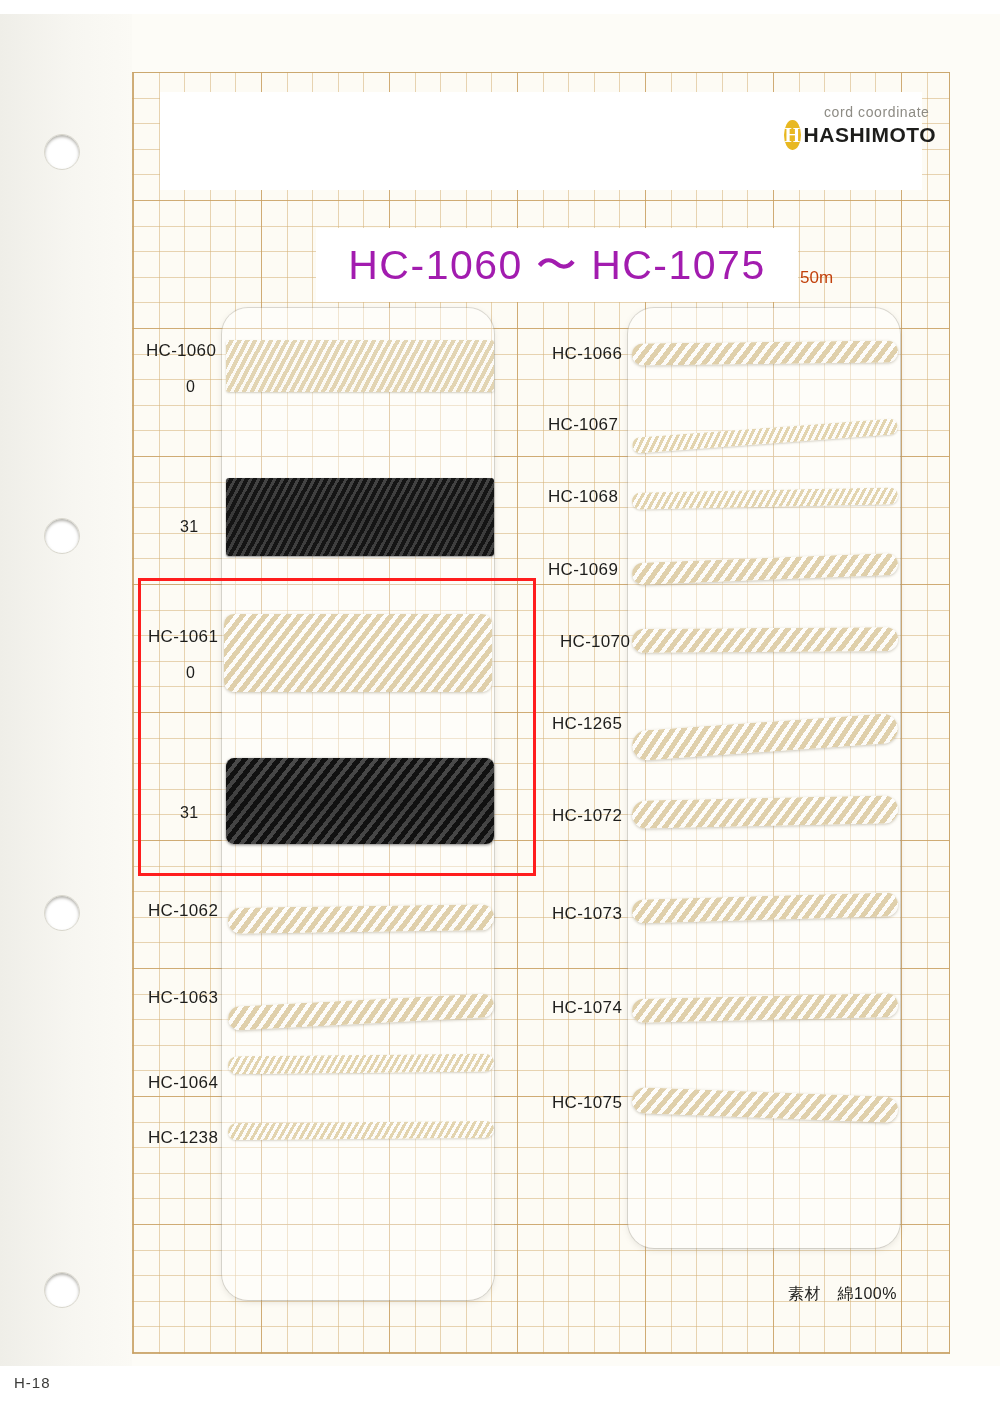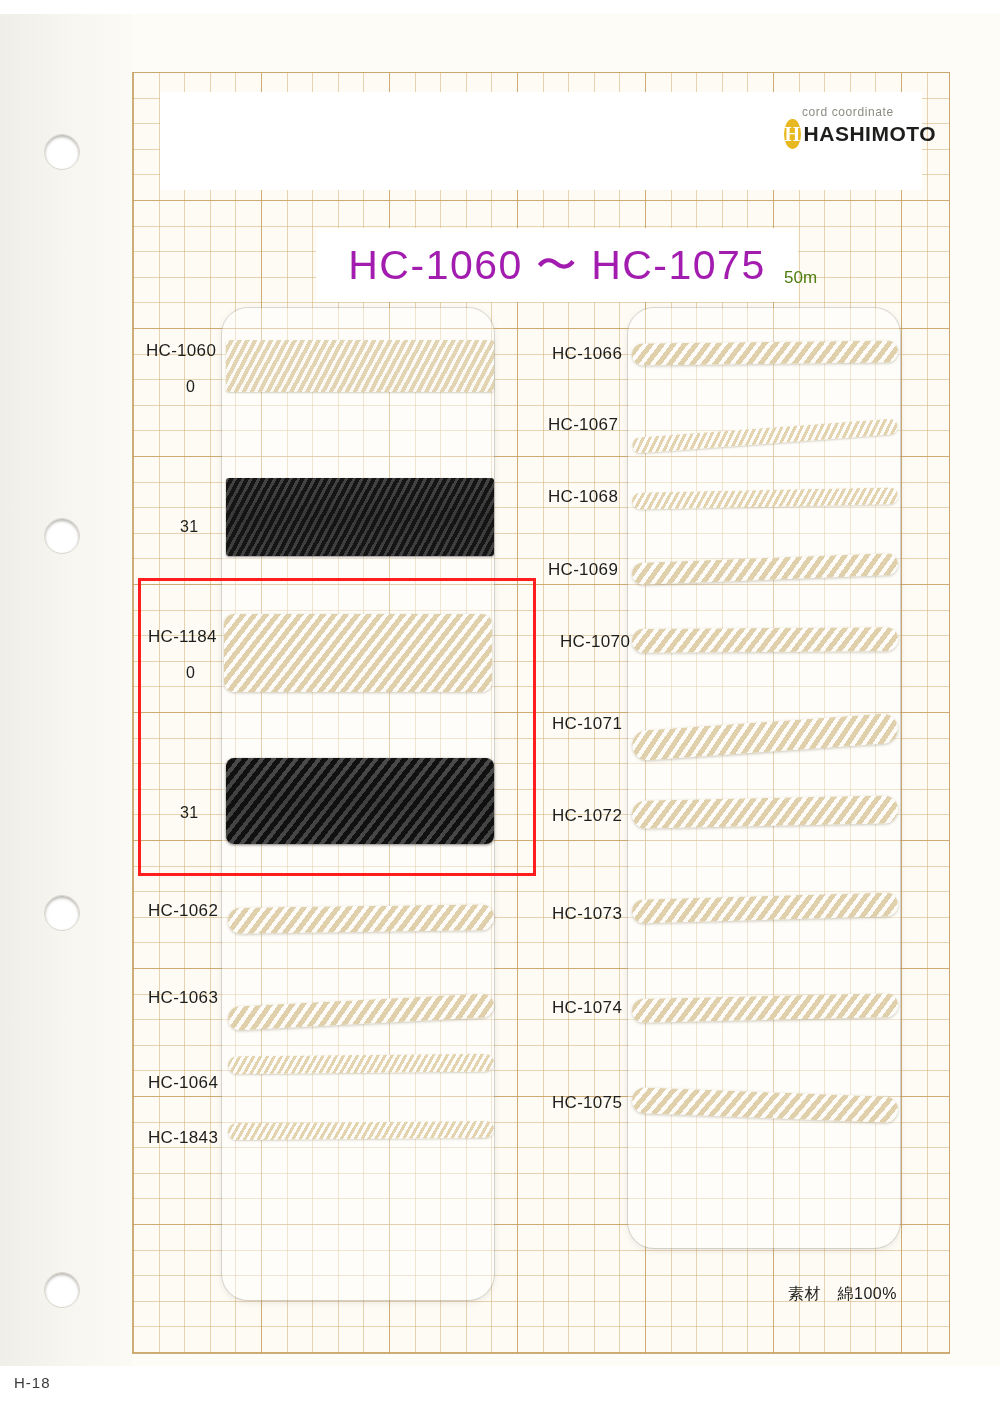--- a/index.html
+++ b/index.html
@@ -104,44 +104,44 @@
 
   
   #logo {
     position: absolute;
     left: 784px; top: 100px;
     width: 152px; height: 54px;
     z-index: 5;
     display: flex; flex-direction: column; justify-content: center;
   }
   #logo-tag {
-    font-size: 12px; color: #8d8b84; letter-spacing: .6px;
-    margin-left: 18px;
+    font-size: 14px; color: #8d8b84; letter-spacing: .6px;
+    margin-left: 40px;
   }
   #logo-main {
     display: flex; align-items: center;
   }
   #logo-mark {
     width: 30px; height: 30px; border-radius: 50%;
     background: #e8b820;
     display: flex; align-items: center; justify-content: center;
     color: #ffffff; font-size: 20px; font-weight: bold;
     font-family: "Liberation Serif", serif;
     margin-right: 3px;
   }
   #logo-name {
     font-size: 21px; font-weight: bold; color: #1d1d1b;
     letter-spacing: .5px;
   }
 
   
   #length-label {
     position: absolute;
-    left: 784px; top: 268px;
-    font-size: 17px; color: #4d7c0f;
+    left: 800px; top: 268px;
+    font-size: 17px; color: #c2410c;
     z-index: 4;
   }
 
   
   .panel {
     position: absolute;
     background: rgba(255,255,255,.42);
     border-radius: 26px;
     box-shadow: 0 0 0 1px rgba(160,158,148,.35),
                 0 2px 6px rgba(120,118,108,.18);
@@ -272,57 +272,57 @@
   <div class="panel" id="panel-left"></div>
   <div class="panel" id="panel-right"></div>
 
   <div class="lbl" style="left:146px; top:341px;">HC-1060</div>
   <div class="lbl sub" style="left:186px; top:378px;">0</div>
   <div class="cord tape-nat" style="left:226px; top:340px; width:268px; height:52px;"></div>
 
   <div class="lbl sub" style="left:180px; top:518px;">31</div>
   <div class="cord tape-blk" style="left:226px; top:478px; width:268px; height:78px;"></div>
 
-  <div class="lbl" style="left:148px; top:627px;">HC-1184</div>
+  <div class="lbl" style="left:148px; top:627px;">HC-1061</div>
   <div class="lbl sub" style="left:186px; top:664px;">0</div>
   <div class="cord braid-nat" style="left:224px; top:614px; width:268px; height:78px; border-radius:10px;"></div>
 
   <div class="lbl sub" style="left:180px; top:804px;">31</div>
   <div class="cord braid-blk" style="left:226px; top:758px; width:268px; height:86px;"></div>
 
   <div class="lbl" style="left:148px; top:901px;">HC-1062</div>
   <div class="cord braid-nat" style="left:228px; top:906px; width:266px; height:26px; transform:rotate(-0.8deg);"></div>
 
   <div class="lbl" style="left:148px; top:988px;">HC-1063</div>
   <div class="cord braid-nat" style="left:228px; top:1000px; width:266px; height:24px; transform:rotate(-3deg);"></div>
 
   <div class="lbl" style="left:148px; top:1057px;margin-top:16px;">HC-1064</div>
   <div class="cord thin-nat" style="left:228px; top:1055px; width:266px; height:18px; transform:rotate(-0.6deg);"></div>
 
-  <div class="lbl" style="left:148px; top:1128px;">HC-1843</div>
+  <div class="lbl" style="left:148px; top:1128px;">HC-1238</div>
   <div class="cord thin-nat" style="left:228px; top:1122px; width:266px; height:17px; transform:rotate(-0.5deg);"></div>
 
   <div id="highlight-box"></div>
 
   <div class="lbl" style="left:552px; top:344px;">HC-1066</div>
   <div class="cord braid-nat" style="left:632px; top:342px; width:266px; height:22px; transform:rotate(-0.7deg);"></div>
 
   <div class="lbl" style="left:548px; top:415px;">HC-1067</div>
   <div class="cord thin-nat" style="left:632px; top:428px; width:266px; height:16px; transform:rotate(-4.2deg);"></div>
 
   <div class="lbl" style="left:548px; top:487px;">HC-1068</div>
   <div class="cord thin-nat" style="left:632px; top:490px; width:266px; height:17px; transform:rotate(-1.2deg);"></div>
 
   <div class="lbl" style="left:548px; top:560px;">HC-1069</div>
   <div class="cord braid-nat" style="left:632px; top:558px; width:266px; height:22px; transform:rotate(-2.2deg);"></div>
 
   <div class="lbl" style="left:552px; top:632px;margin-left:8px;">HC-1070</div>
   <div class="cord braid-nat" style="left:632px; top:628px; width:266px; height:24px; transform:rotate(-0.4deg);"></div>
 
-  <div class="lbl" style="left:552px; top:714px;">HC-1071</div>
+  <div class="lbl" style="left:552px; top:714px;">HC-1265</div>
   <div class="cord braid-nat" style="left:632px; top:722px; width:266px; height:30px; transform:rotate(-4deg);"></div>
 
   <div class="lbl" style="left:552px; top:806px;">HC-1072</div>
   <div class="cord braid-nat" style="left:632px; top:798px; width:266px; height:28px; transform:rotate(-1.2deg);"></div>
 
   <div class="lbl" style="left:552px; top:904px;">HC-1073</div>
   <div class="cord braid-nat" style="left:632px; top:896px; width:266px; height:24px; transform:rotate(-1.6deg);"></div>
 
   <div class="lbl" style="left:552px; top:998px;">HC-1074</div>
   <div class="cord braid-nat" style="left:632px; top:996px; width:266px; height:24px; transform:rotate(-1.3deg);"></div>

